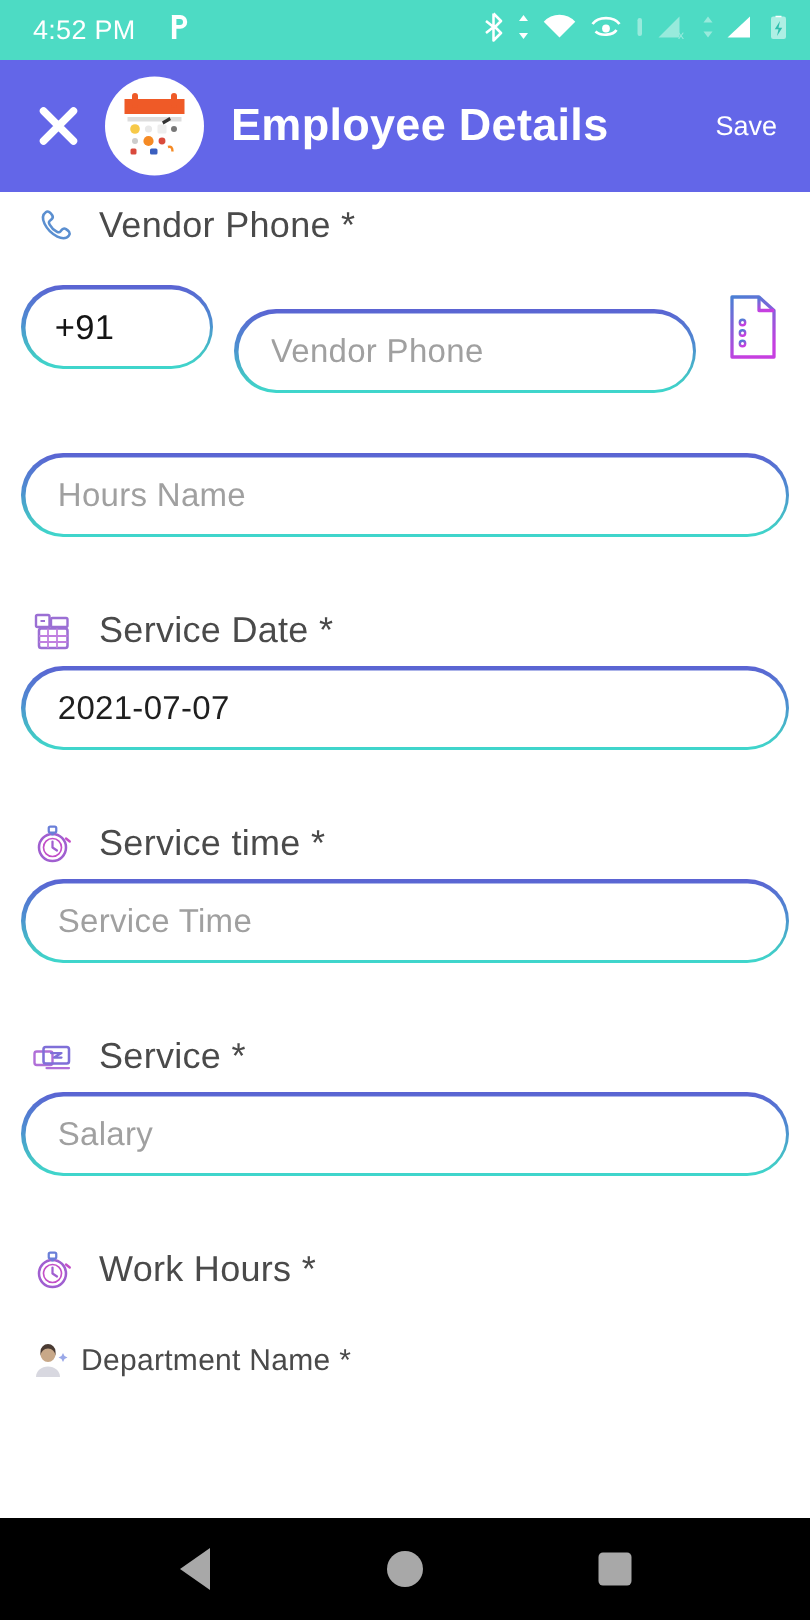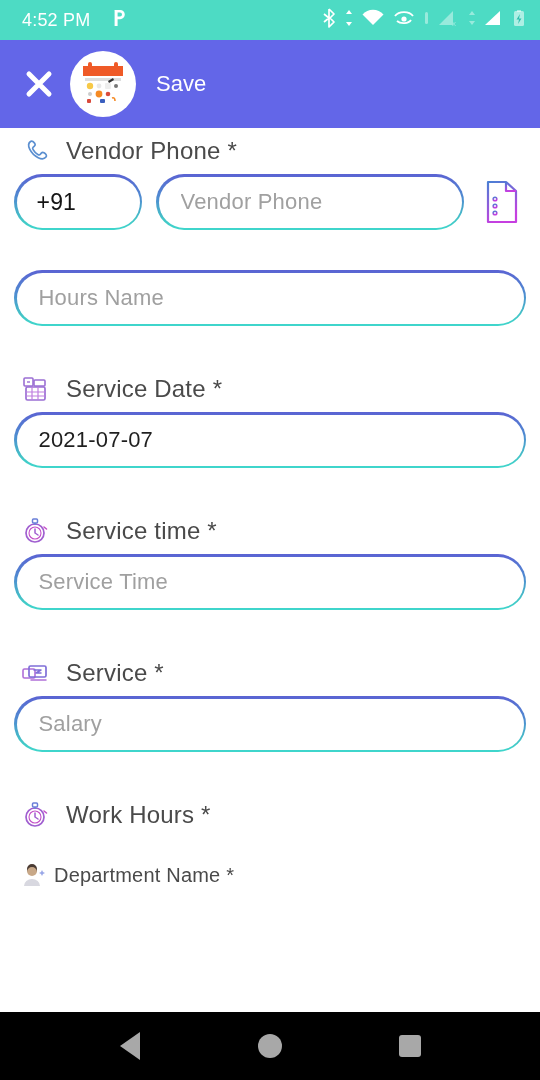--- a/index.html
+++ b/index.html
@@ -83,21 +83,21 @@
   .app-title {
     flex: 1;
     font-size: 30px;
     font-weight: 600;
     color: #ffffff;
     letter-spacing: 0.2px;
     white-space: nowrap;
     padding-left: 4px;
   }
   .save-btn {
-    font-size: 22px;
+    font-size: 18px;
     color: #ffffff;
     font-weight: 400;
     cursor: pointer;
     flex: none;
     padding: 4px 6px;
   }
 
   
   .form-scroll {
     position: relative;
@@ -160,21 +160,21 @@
     white-space: nowrap;
     overflow: hidden;
   }
   .txt.placeholder { color: #a0a0a0; }
   .txt.value { color: #1f1f1f; }
 
   .gi.cc { width: 128px; flex: none; }
   .gi.cc .inner { padding: 0 20px; }
   .gi.cc .txt { font-size: 23px; color: #141414; font-weight: 500; }
 
-  .gi.phone { flex: 1; }
+  .gi.phone { flex: 1; margin-top: 32px; }
   .gi.full { width: 100%; }
 
   .contacts-btn {
     width: 48px;
     height: 56px;
     flex: none;
     display: flex;
     align-items: center;
     justify-content: center;
     cursor: pointer;
@@ -321,20 +321,21 @@
         <circle cx="41" cy="30" r="2" fill="#777777"></circle>
         <circle cx="15" cy="38" r="2" fill="#cccccc"></circle>
         <circle cx="24" cy="38" r="3.4" fill="#f58a24"></circle>
         <circle cx="33" cy="38" r="2.3" fill="#d94a3c"></circle>
         <rect x="12" y="43" width="4" height="4" rx="1" fill="#d94a3c"></rect>
         <rect x="25" y="43" width="5" height="4" rx="1" fill="#3a5fbf"></rect>
         <path d="M37 42 q3 -1 3 3" stroke="#f58a24" stroke-width="1.6" fill="none"></path>
         <path d="M33 25 l5 -3 1 2 -5 3 z" fill="#333333"></path>
       </svg>
     </div>
+    <div class="app-title">Employee Details</div>
     <div class="save-btn">Save</div>
   </div>
 
   <div class="form-scroll">
 
     <div class="field-group">
       <div class="field-label-row">
         <span class="field-icon">
           <svg width="26" height="26" viewBox="0 0 26 26">
             <path d="M8.5 3.5 c1.6 -1.3 3.3 0.4 4.3 2 c0.7 1.1 0.4 2 -0.4 2.7 l-1.4 1.2 c-0.6 0.5 -0.5 1.2 0.1 2.3 c1.1 2 2.7 3.6 4.7 4.7 c1.1 0.6 1.8 0.7 2.3 0.1 l1.2 -1.4 c0.7 -0.8 1.6 -1.1 2.7 -0.4 c1.6 1 3.3 2.7 2 4.3 c-1.6 2 -4.6 2.2 -7.8 0.7 c-3.5 -1.7 -6.8 -5 -8.5 -8.5 c-1.5 -3.2 -1.3 -6.2 0.8 -7.7 z" fill="none" stroke="#5b8fd0" stroke-width="1.7"></path>

